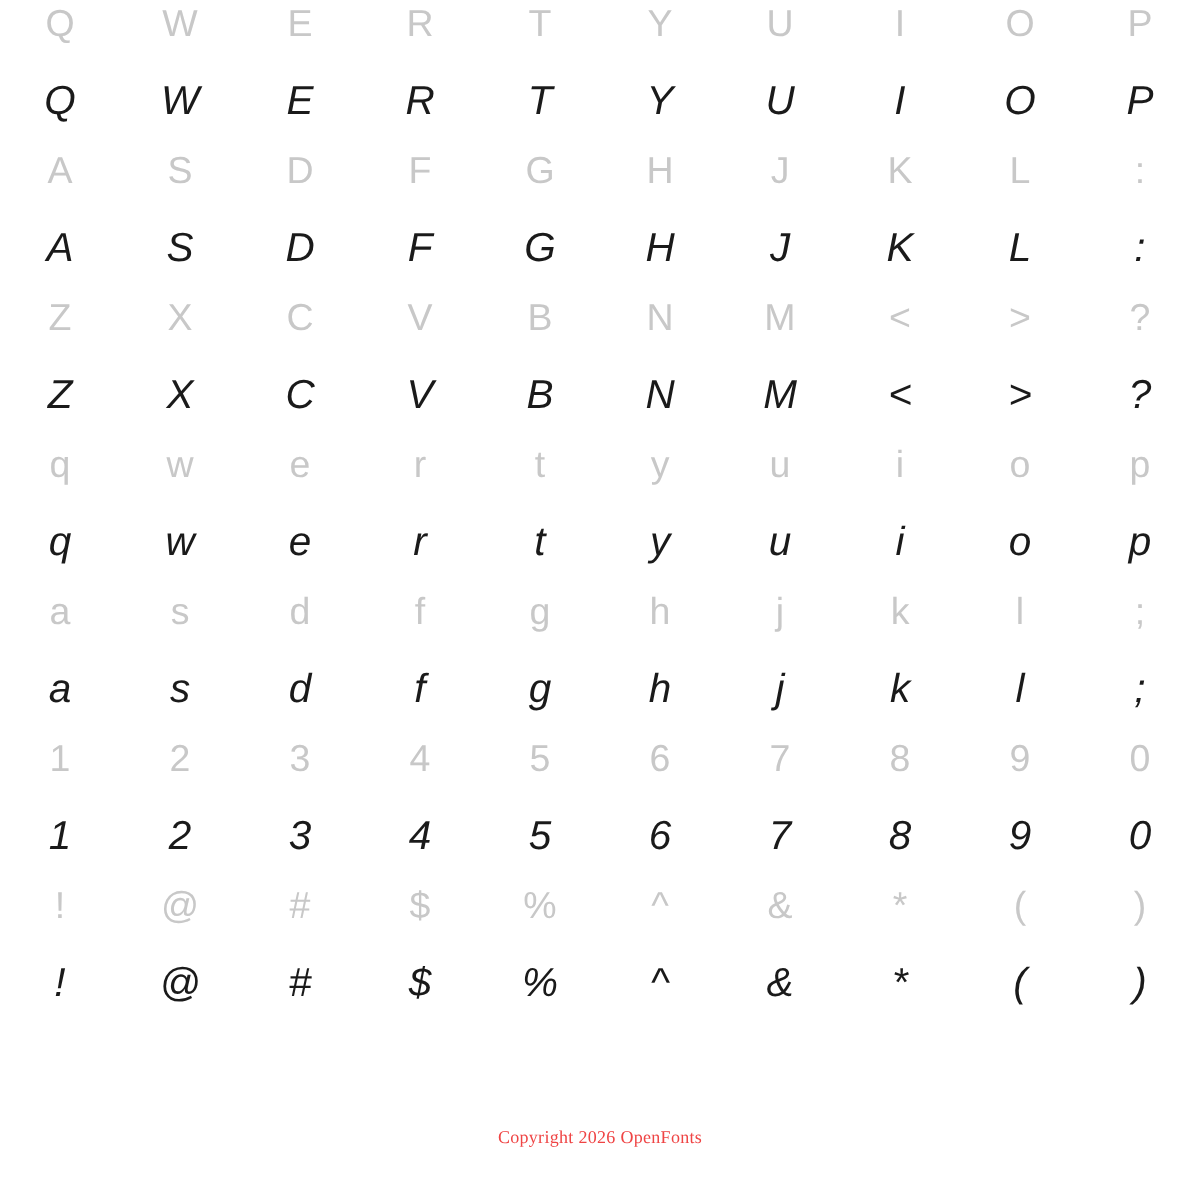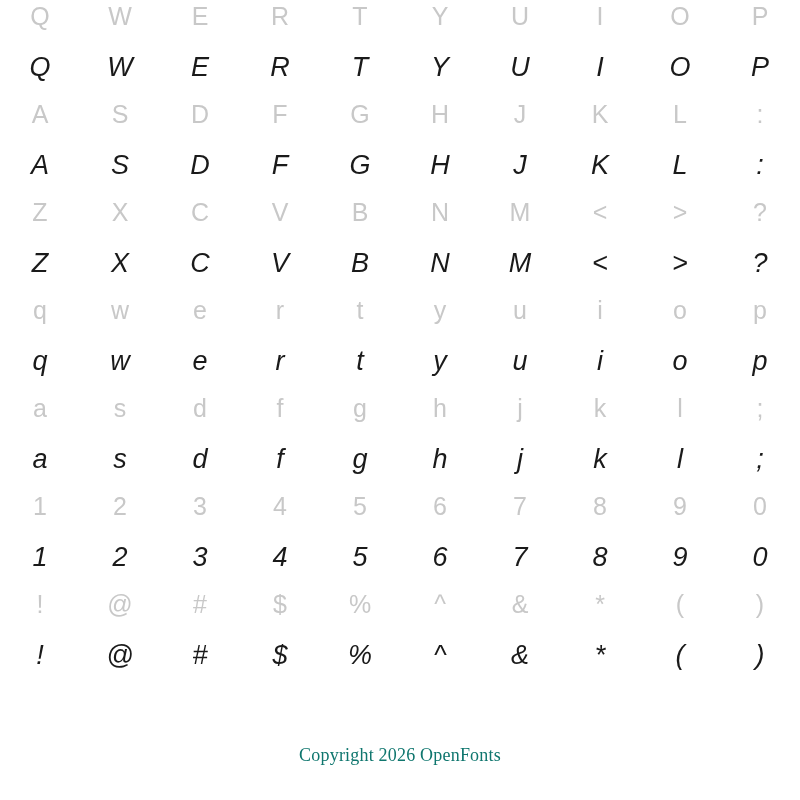--- a/index.html
+++ b/index.html
@@ -55,22 +55,22 @@
     color: #1a1a1a;
     font-weight: 400;
   }
   .copyright {
     position: absolute;
     left: 0;
     right: 0;
     bottom: 34px;
     text-align: center;
     font-family: "Liberation Serif", serif;
-    font-size: 18px;
-    color: #0f766e;
+    font-size: 12px;
+    color: #ef4444;
     letter-spacing: 0.2px;
   }
 </style>
 </head>
 <body>
 
 <div id="sheet">
 
   <div class="grid">
 

